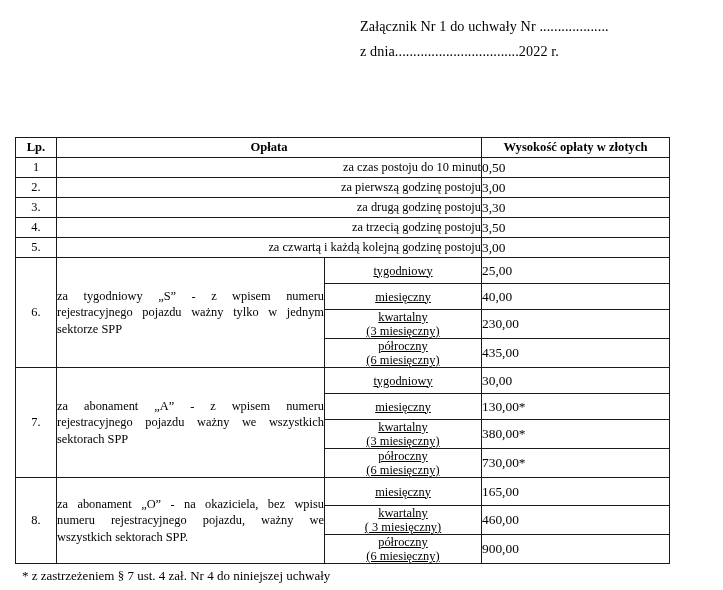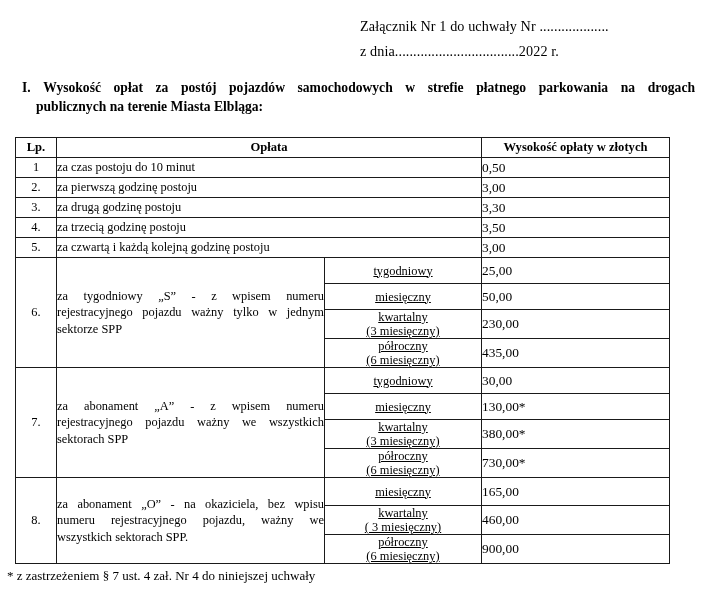--- a/index.html
+++ b/index.html
@@ -88,21 +88,21 @@
     font-weight: bold;
     text-align: center;
     height: 19px;
     font-size: 12.6px;
   }
   td.lp {
     text-align: center;
     font-size: 12.4px;
   }
   td.desc-simple {
-    text-align: left;
+    text-align: right;
     padding-left: 7px;
     font-size: 12.4px;
     height: 19px;
     margin-top: 8px;
   }
   td.price {
     text-align: left;
     font-size: 13.4px;
   }
   td.sub {
@@ -128,41 +128,37 @@
     display: block;
     text-align: center;
   }
   .r-simple  { height: 19px; }
   .r-sub-a   { height: 26px; }
   .r-sub-b   { height: 28px; }
 
   
   .footnote {
     position: absolute;
-    left: 7px;
+    left: 22px;
     top: 567px;
     font-size: 13px;
     line-height: 18px;
     white-space: nowrap;
   }
 </style>
 </head>
 <body>
 
 <div class="page">
 
   <div class="doc-header">
     <div class="doc-header-line">Załącznik Nr 1 do uchwały Nr ...................</div>
     <div class="doc-header-line">z dnia..................................2022 r.</div>
   </div>
 
-  <div class="section-title">
-    <span class="tline1"><span class="roman">I.</span>&nbsp;<span>Wysokość opłat za postój pojazdów samochodowych w strefie płatnego parkowania na drogach</span></span>
-    <span class="tline2">publicznych na terenie Miasta Elbląga:</span>
-  </div>
 
   <div class="fee-table-wrap">
     <table class="fee-table">
       <colgroup>
         <col class="col-lp">
           <col class="col-desc">
           <col class="col-sub">
           <col class="col-price">
       </colgroup>
       <thead>
@@ -209,21 +205,21 @@
           </td>
           <td class="sub">
             <span>tygodniowy</span>
           </td>
           <td class="price">25,00</td>
         </tr>
         <tr class="r-sub-a">
           <td class="sub">
             <span>miesięczny</span>
           </td>
-          <td class="price">50,00</td>
+          <td class="price">40,00</td>
         </tr>
         <tr class="r-sub-b">
           <td class="sub">
             <span>kwartalny</span><br>
             <span>(3 miesięczny)</span>
           </td>
           <td class="price">230,00</td>
         </tr>
         <tr class="r-sub-b">
           <td class="sub">

